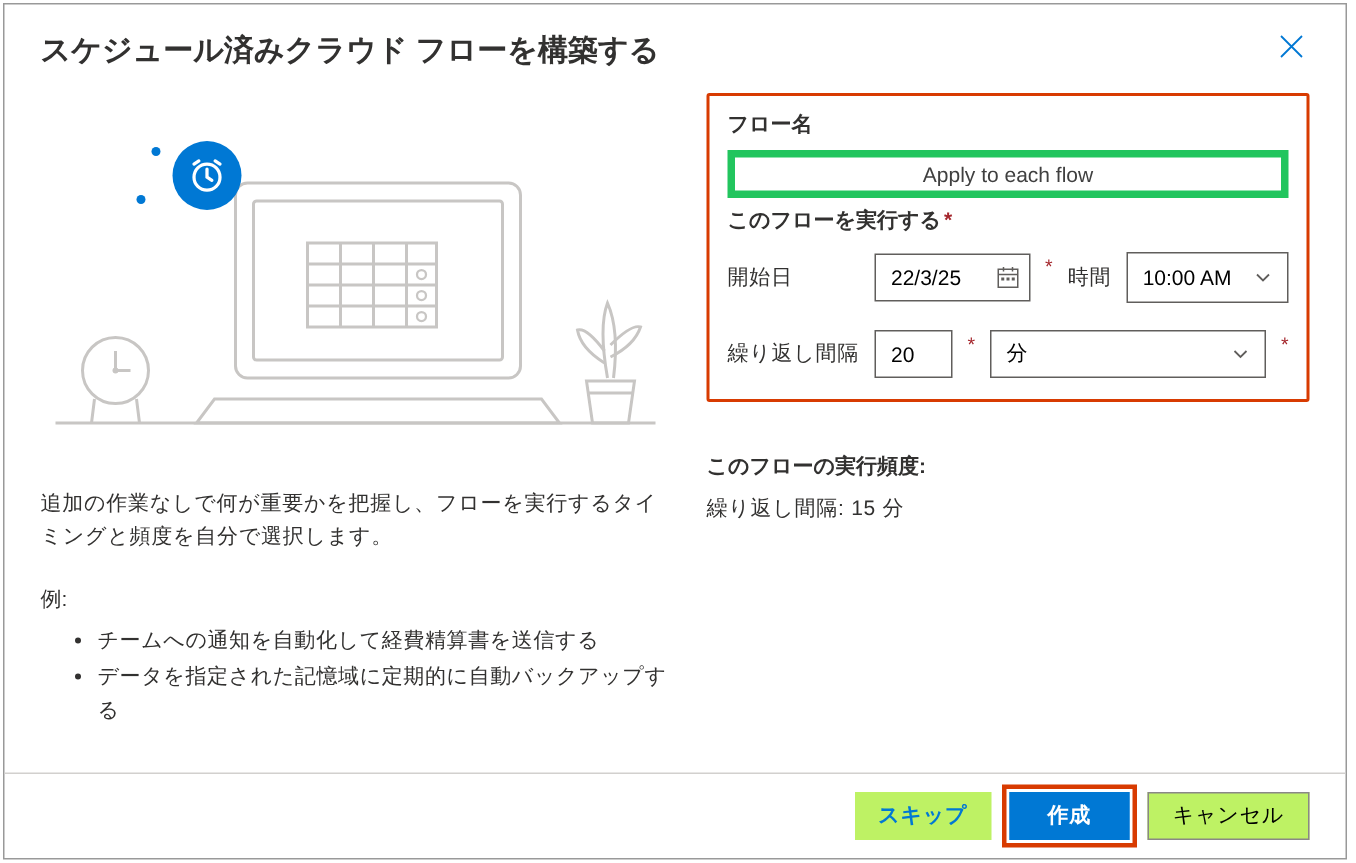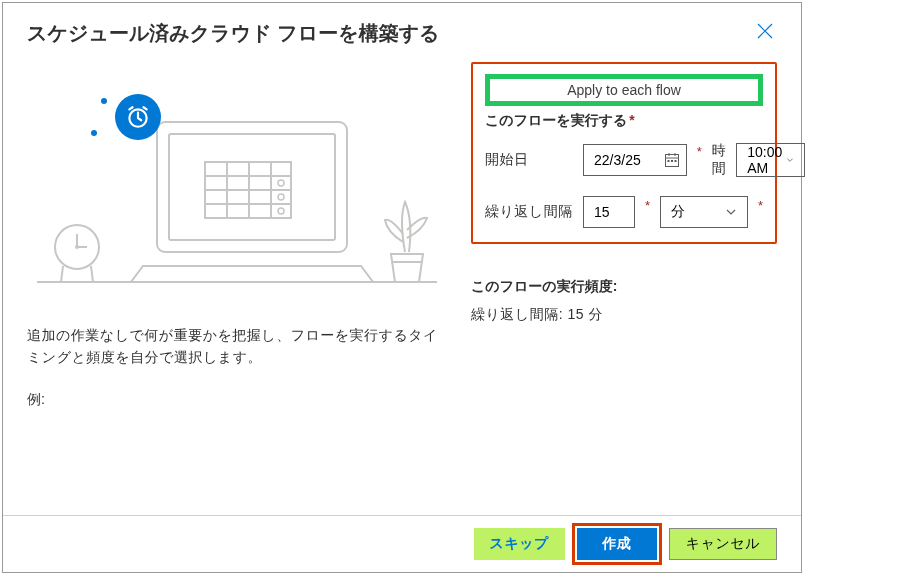--- a/index.html
+++ b/index.html
@@ -5,21 +5,21 @@
   * { box-sizing: border-box; margin: 0; padding: 0; }
   body {
     font-family: "Segoe UI", "Yu Gothic UI", "Meiryo UI", sans-serif;
     background: #fff;
     width: 904px;
     height: 575px;
     overflow: hidden;
   }
   .dialog {
     border: 1px solid #999;
-    width: 800px;
+    width: 896px;
     height: 571px;
     margin: 2px;
     display: flex;
     flex-direction: column;
   }
   .dialog-header {
     display: flex;
     justify-content: space-between;
     align-items: center;
     padding: 16px 24px 6px 24px;
@@ -283,24 +283,29 @@
           <svg viewBox="0 0 24 24">
             <circle cx="12" cy="13" r="8" fill="none" stroke="#fff" stroke-width="2"></circle>
             <path d="M12 8 v5 l3 2" stroke="#fff" stroke-width="2" fill="none" stroke-linecap="round"></path>
             <path d="M4 5 l3 -2 M20 5 l-3 -2" stroke="#fff" stroke-width="2" fill="none" stroke-linecap="round"></path>
           </svg>
         </div>
       </div>
 
       <p class="desc-text">追加の作業なしで何が重要かを把握し、フローを実行するタイミングと頻度を自分で選択します。</p>
       <p class="ex-label">例:</p>
+      <ul class="ex-list">
+        <li>チームへの通知を自動化して経費精算書を送信する</li>
+        <li>データを指定された記憶域に定期的に自動バックアップする</li>
+      </ul>
     </div>
 
     <div class="right-col">
       <div class="red-box">
+        <div class="field-label">フロー名</div>
         <input class="text-input" type="text" value="Apply to each flow" style="">
 
         <div class="row-group">
           <div class="field-label">
             <span>このフローを実行する</span><span class="req">*</span>
           </div>
 
           <div class="run-row">
             <span class="row-label">開始日</span>
             <div class="date-box">
@@ -321,21 +326,21 @@
               <span>10:00 AM</span>
               <svg class="chev" width="12" height="12" viewBox="0 0 12 12">
                   <path d="M2 4 L6 8 L10 4" fill="none" stroke="currentColor" stroke-width="1.2"></path>
                 </svg>
             </div>
           </div>
 
           <div class="run-row2">
             <span class="row-label">繰り返し間隔</span>
             <div class="num-box">
-              <span>15</span>
+              <span>20</span>
             </div>
             <span class="asterisk-out">*</span>
             <div class="unit-box">
               <span>分</span>
               <svg class="chev" width="12" height="12" viewBox="0 0 12 12">
                   <path d="M2 4 L6 8 L10 4" fill="none" stroke="currentColor" stroke-width="1.2"></path>
                 </svg>
             </div>
             <span class="asterisk-out">*</span>
           </div>

